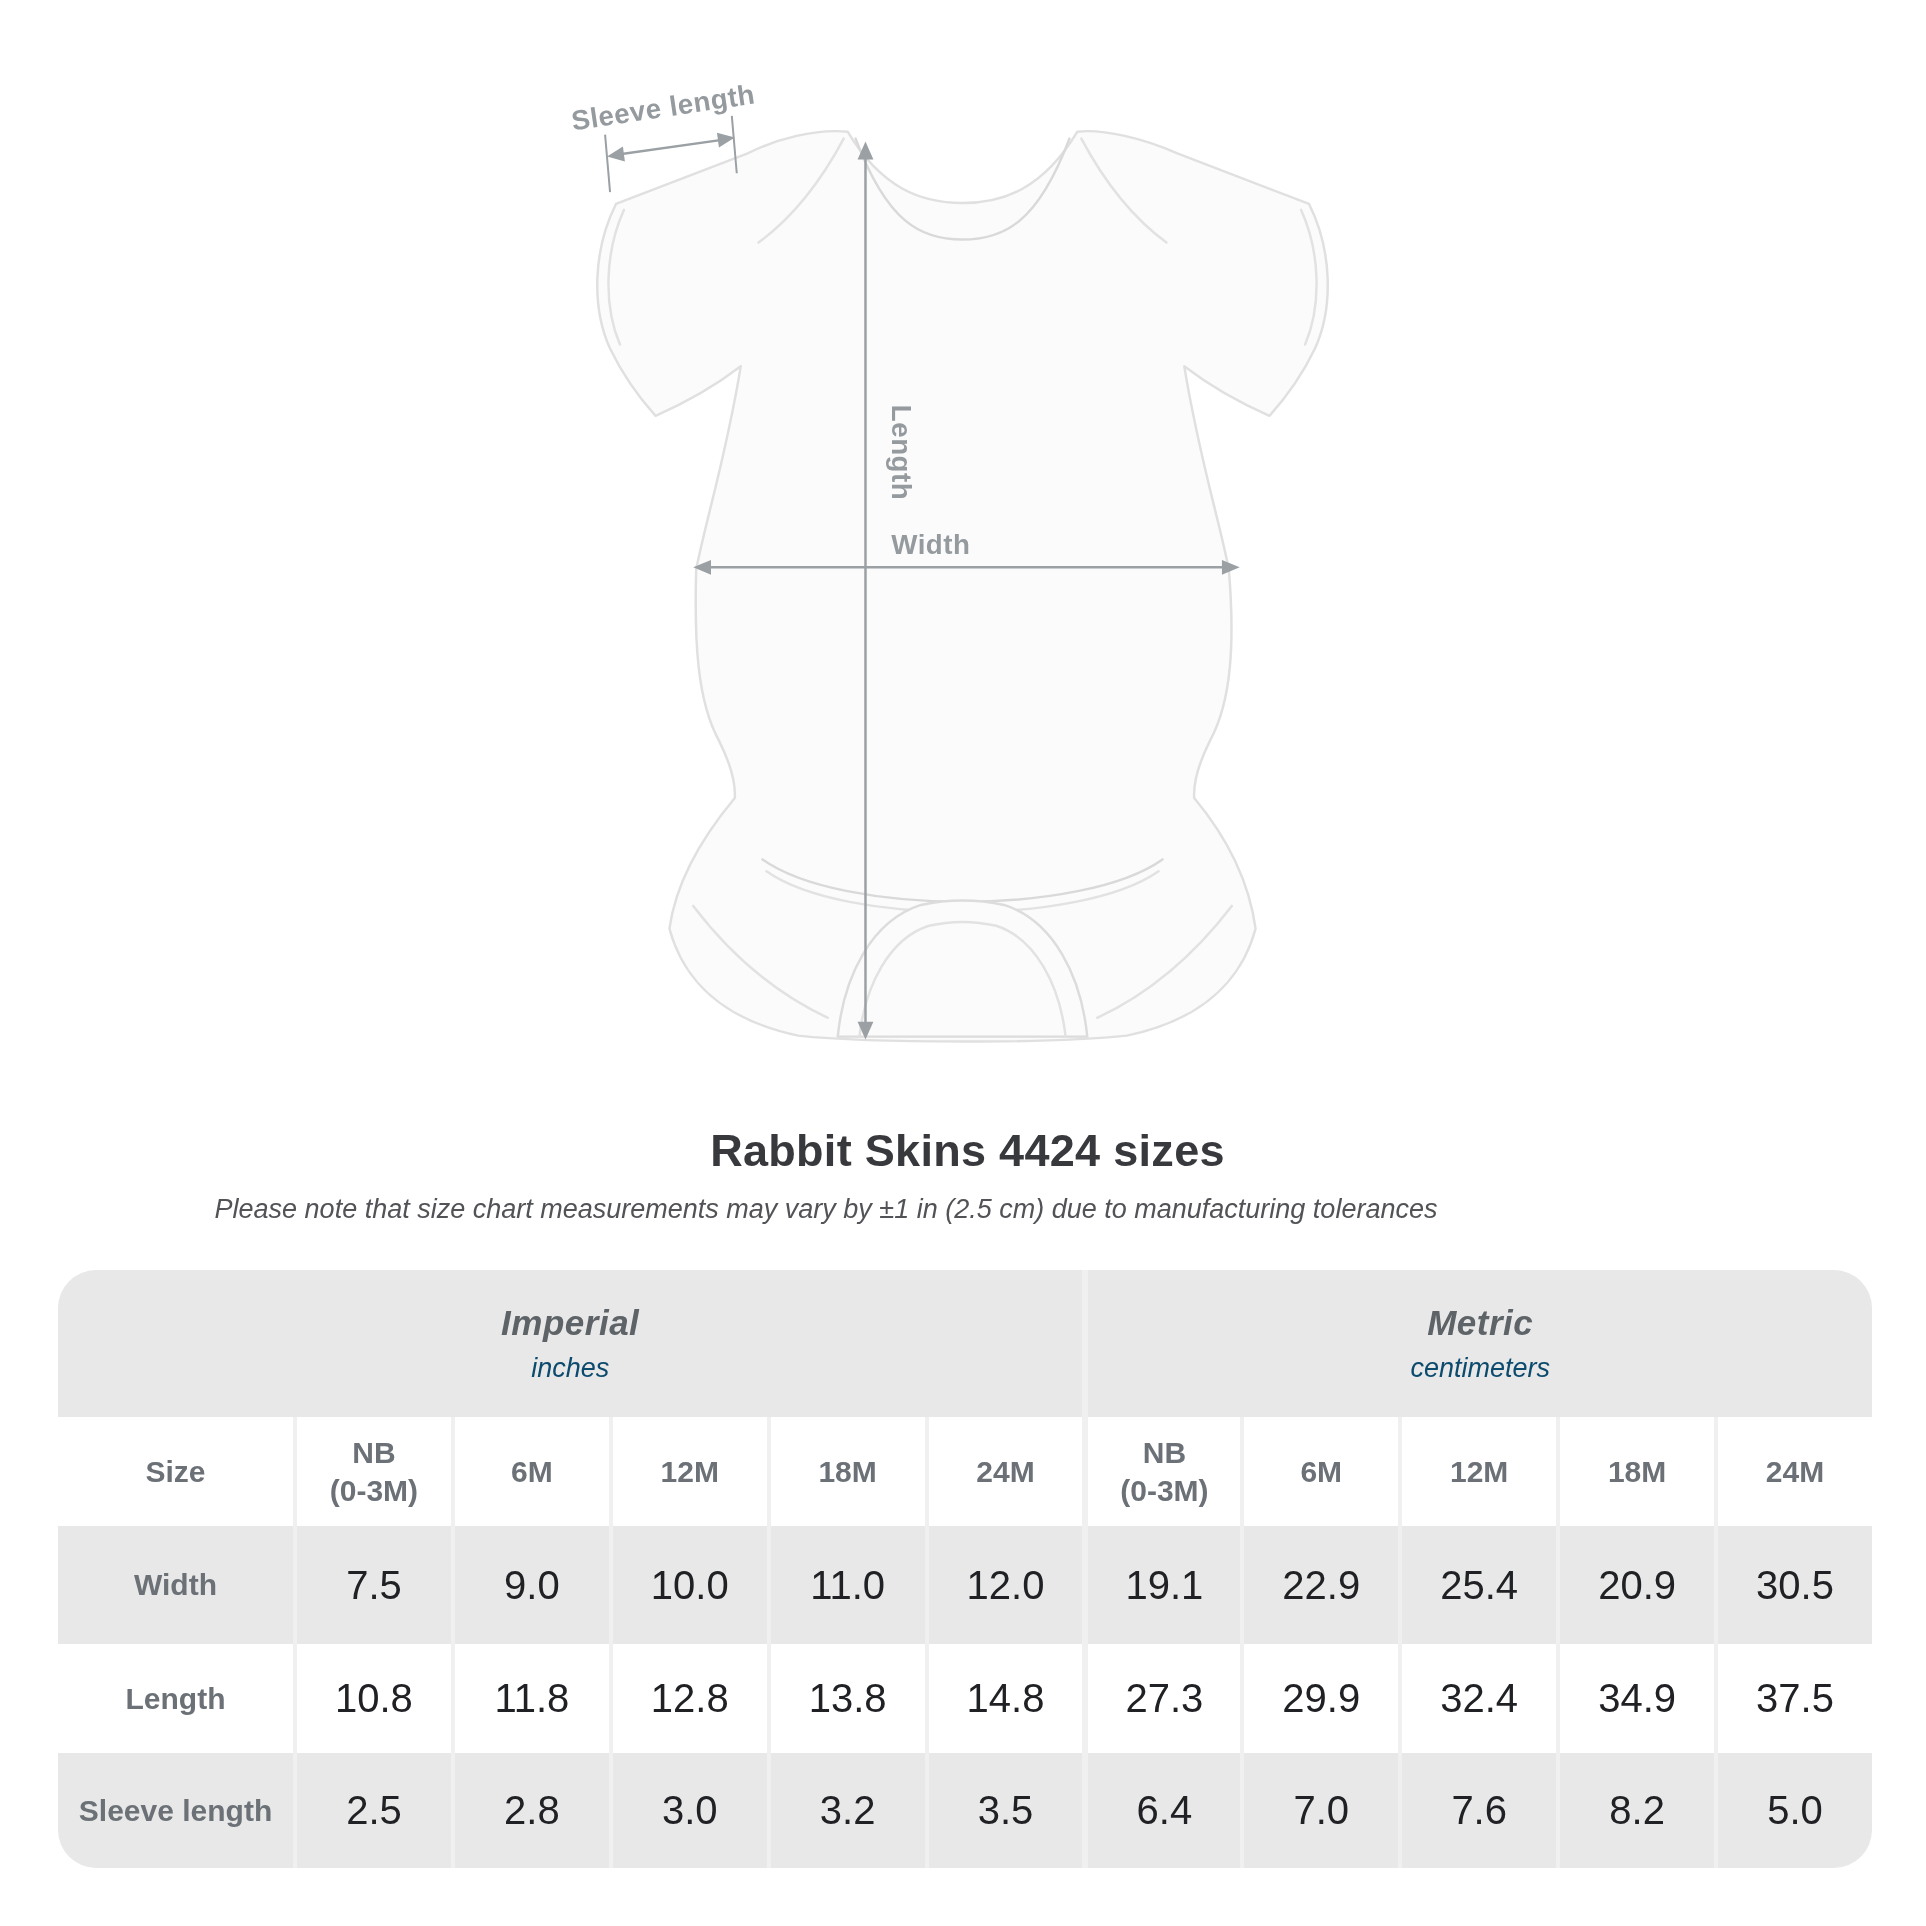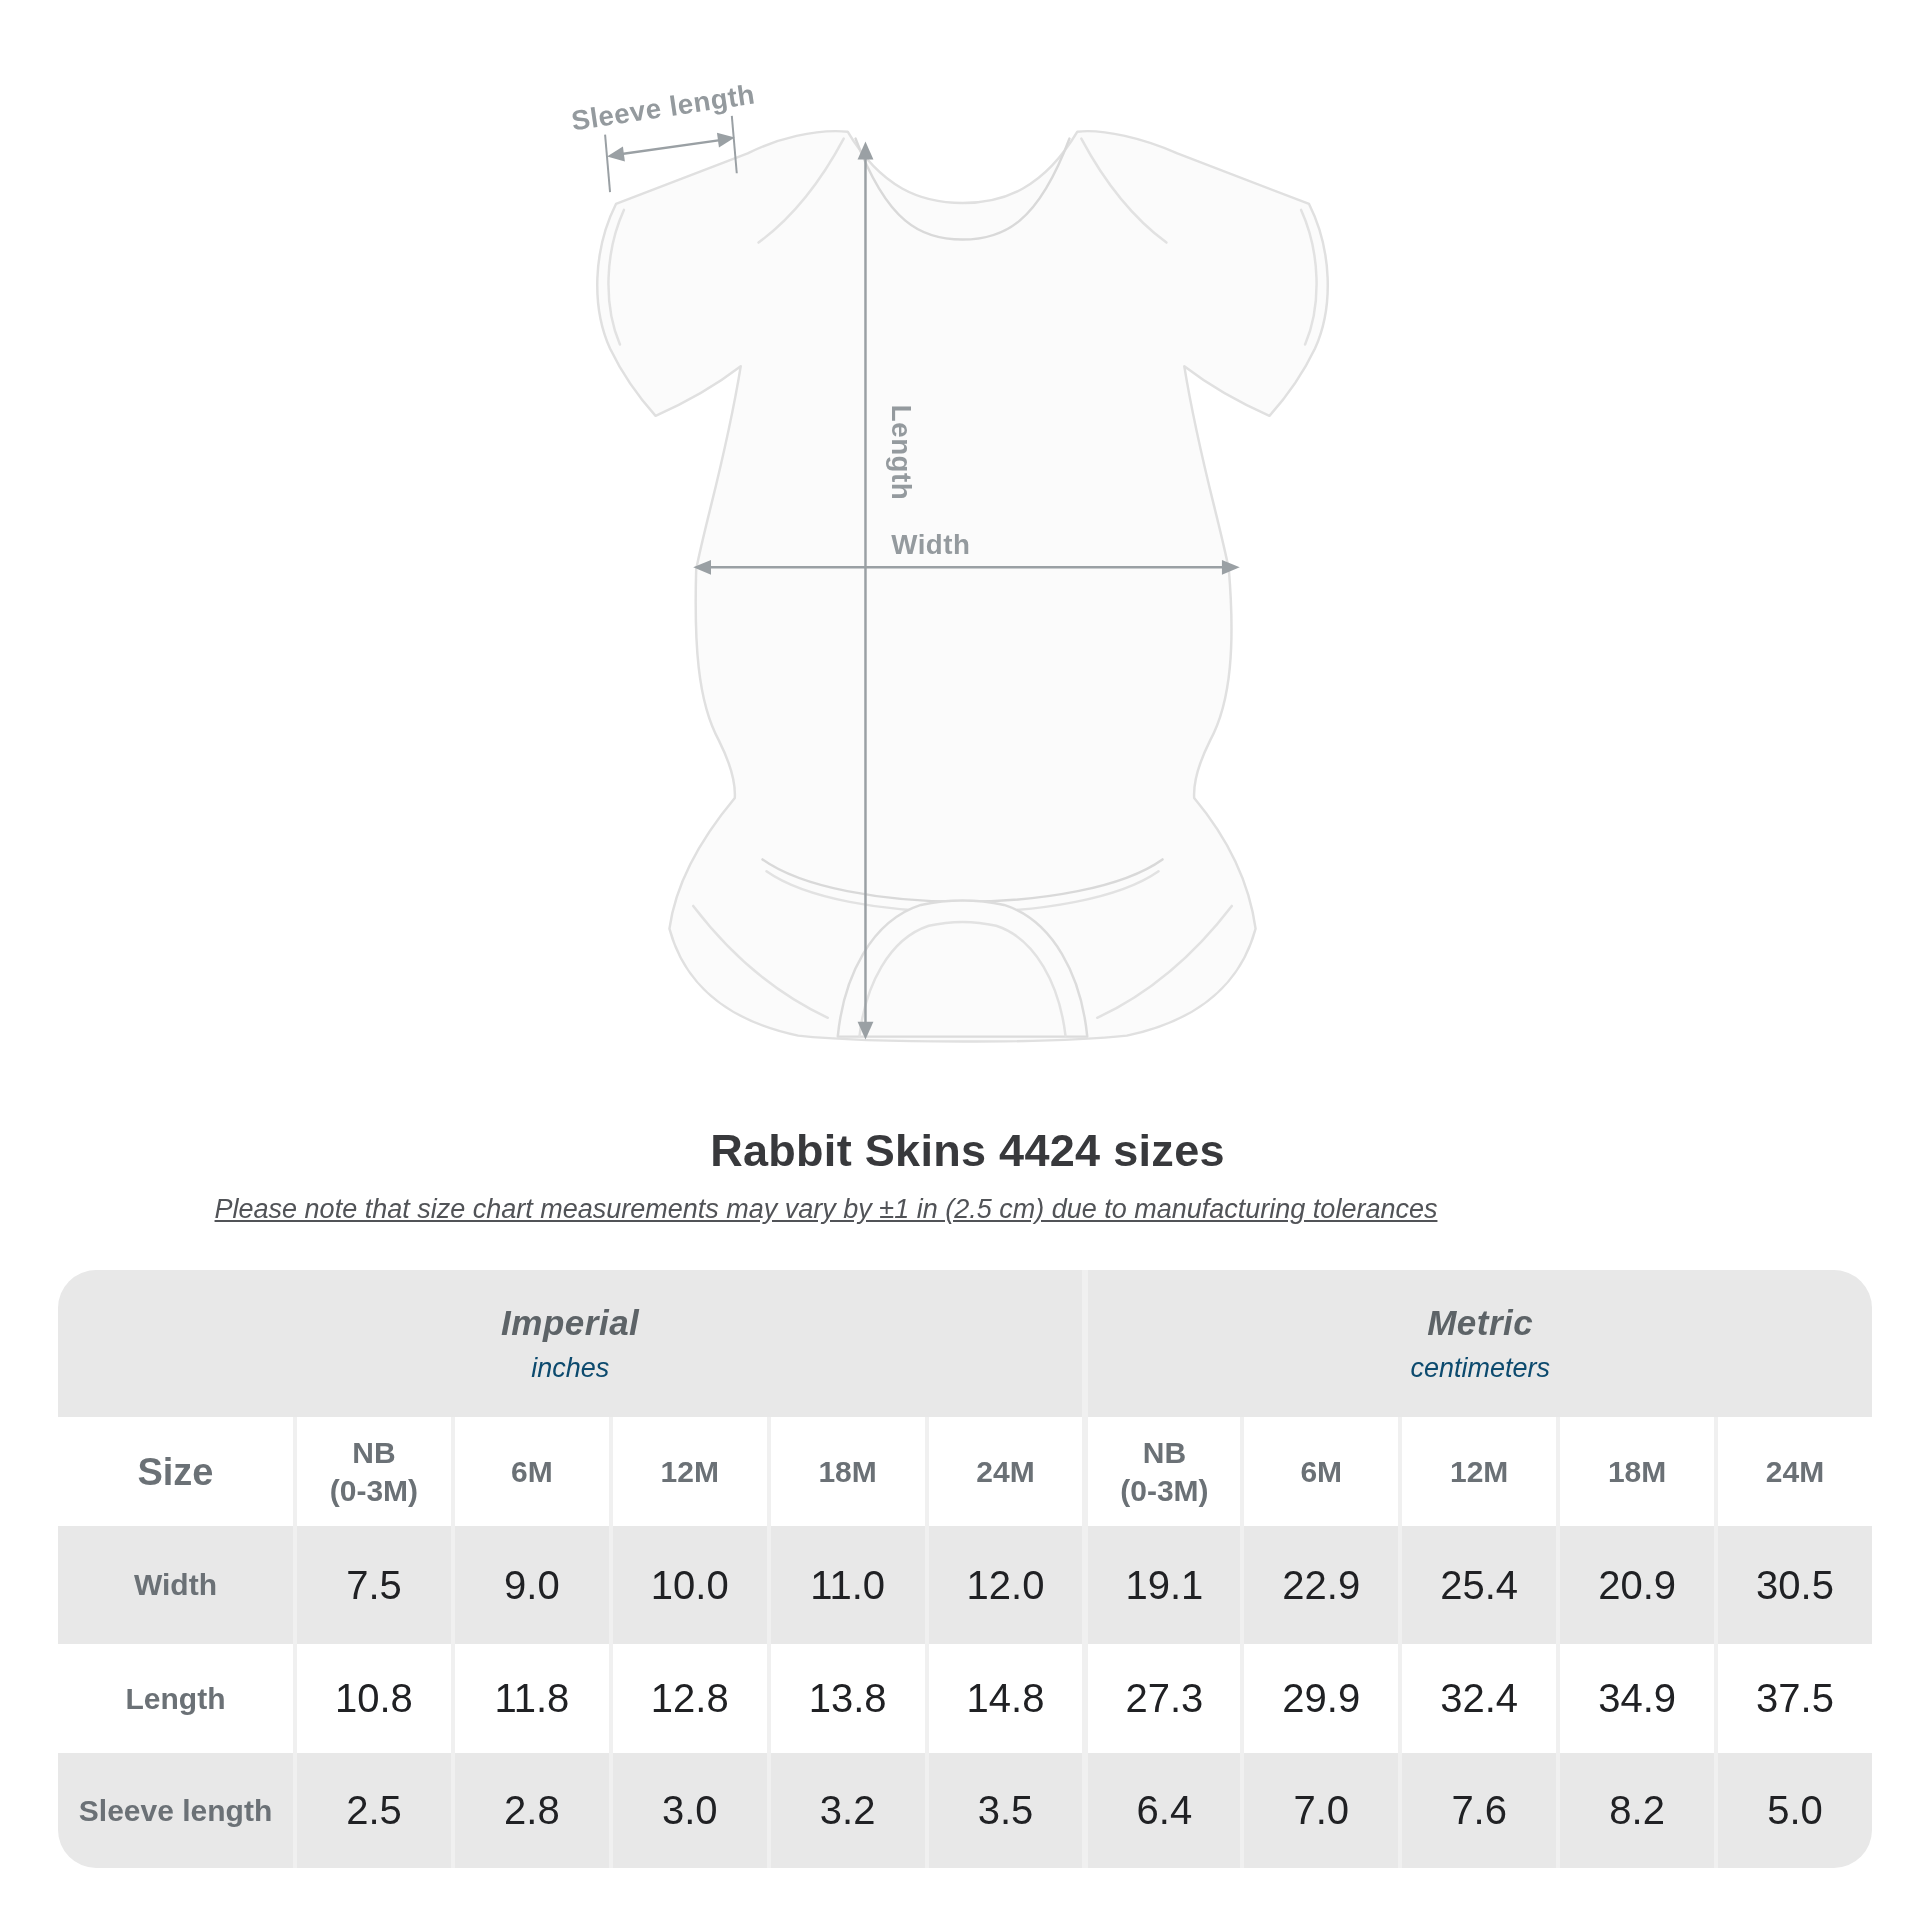--- a/index.html
+++ b/index.html
@@ -14,35 +14,35 @@
   .flap{fill:#fbfbfb;stroke:#dcdcdc;stroke-width:2.5;stroke-linejoin:round;}
   .dim-line{fill:none;stroke:#9aa0a4;stroke-width:2.5;}
   .dim-head{fill:#9aa0a4;stroke:none;}
   .dim-tick{fill:none;stroke:#9aa0a4;stroke-width:2;}
   .dim-label{fill:#949a9e;font-size:28px;font-weight:bold;letter-spacing:0.5px;}
 
   
   .title{position:absolute;top:1125px;left:4px;width:1927px;text-align:center;
          font-size:45px;font-weight:bold;color:#38393c;letter-spacing:0.3px;}
   .subtitle{position:absolute;top:1194px;left:0;width:1652px;text-align:center;
-            font-size:27px;font-style:italic;color:#515357;text-decoration:underline;}
+            font-size:27px;font-style:italic;color:#515357;}
 
   
   table.size-table{position:absolute;top:1270px;left:58px;width:1814px;
                    border-collapse:separate;border-spacing:0;table-layout:fixed;}
   .size-table th,.size-table td{padding:0;text-align:center;vertical-align:middle;font-weight:normal;}
 
   tr.band-row th{height:147px;background:#e8e8e8;}
   th.band-left{border-radius:38px 0 0 0;}
   th.band-right{border-radius:0 38px 0 0;border-left:6px solid #f0f0f0;text-align:center;}
   .group-name{font-size:35px;font-weight:bold;font-style:italic;color:#5d6367;letter-spacing:0.5px;}
   .group-unit{font-size:27px;font-style:italic;color:#0c4a6e;margin-top:10px;}
 
   tr.cols-row th{height:109px;background:#ffffff;font-size:30px;font-weight:bold;color:#6b7176;line-height:38px;}
-  tr.cols-row th.size-head{font-size:38px;}
+  tr.cols-row th.size-head{font-size:30px;}
 
   tbody th.row-label{font-size:30px;font-weight:bold;color:#6b7176;}
   tbody td{font-size:40px;color:#202124;}
   tr.r-width  th,tr.r-width  td{height:118px;background:#e8e8e8;}
   tr.r-length th,tr.r-length td{height:109px;background:#ffffff;}
   tr.r-sleeve th,tr.r-sleeve td{height:115px;background:#e8e8e8;}
   tr.r-sleeve th.row-label{border-radius:0 0 0 38px;}
   tr.r-sleeve td.last-cell{border-radius:0 0 38px 0;}
 
   .div-l{border-left:4px solid #f0f0f0;}

